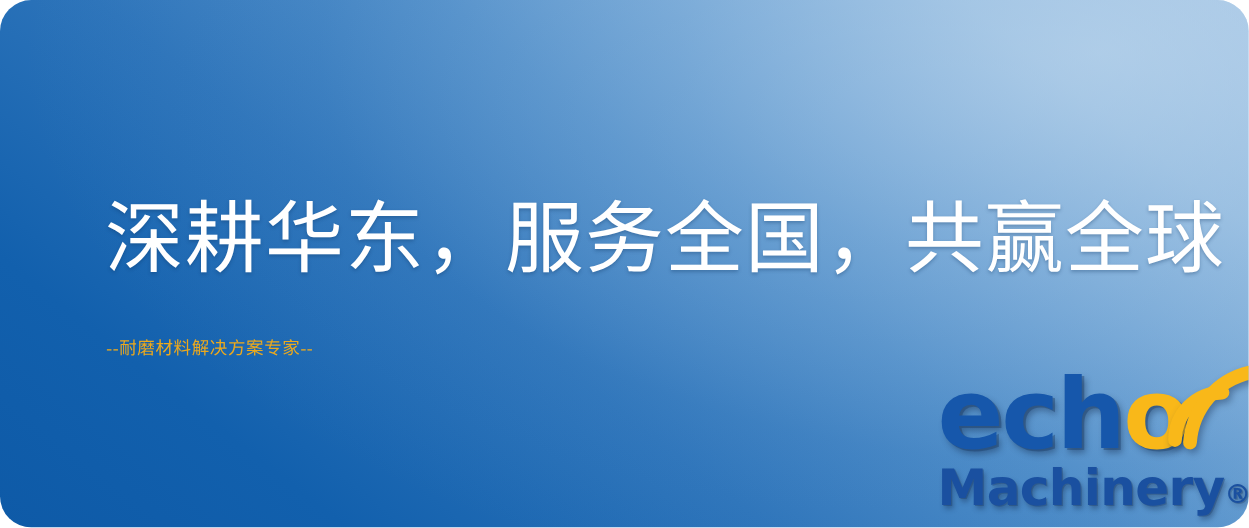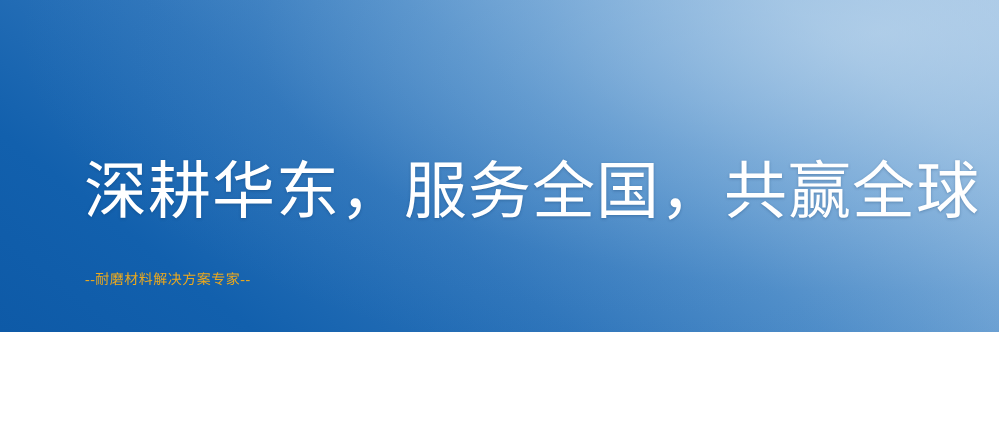--- a/index.html
+++ b/index.html
@@ -5,33 +5,34 @@
 <style>
   html, body {
     margin: 0;
     padding: 0;
     background: #ffffff;
   }
 
   #banner {
     position: relative;
     width: 999px;
-    height: 332px;
+    height: 422px;
     overflow: hidden;
     font-family: "Liberation Sans", sans-serif;
     
     background:
       linear-gradient(38deg,
         #0e5aa7 0%,
         #1260ad 18%,
         #2d74ba 40%,
         #4d8cc8 58%,
         #6fa3d4 72%,
         #8fb8de 85%,
         #a3c4e4 100%);
+    border-radius: 25px;
   }
 
   
   #banner::after {
     content: "";
     position: absolute;
     inset: 0;
     pointer-events: none;
     background:
       radial-gradient(120% 150% at 88% 10%,
@@ -151,14 +152,30 @@
 </style>
 </head>
 <body>
 
 <div id="banner">
 
   <h1 id="headline" class="layer">深耕华东，服务全国，共赢全球</h1>
 
   <p id="subtitle" class="layer">--耐磨材料解决方案专家--</p>
 
+  <div id="logo" class="layer">
+
+    <div id="logo-wordmark">
+
+      <span class="logo-echo-text"><span class="logo-ech">ech</span><span class="logo-o">o</span></span>
+
+      <svg id="logo-signal" viewBox="0 0 74 70">
+        <g fill="none" stroke="#f9b819" stroke-linecap="round">
+          <path d="M 8 62 A 38 38 0 0 1 46 24" stroke-width="11"></path>
+          <path d="M 20 64 A 62 62 0 0 1 68 8" stroke-width="11"></path>
+        </g>
+      </svg>
+    </div>
+
+    <p id="logo-machinery"><span>Machinery</span><span id="logo-reg">®</span></p>
+  </div>
 
 </div>
 
 </body></html>

